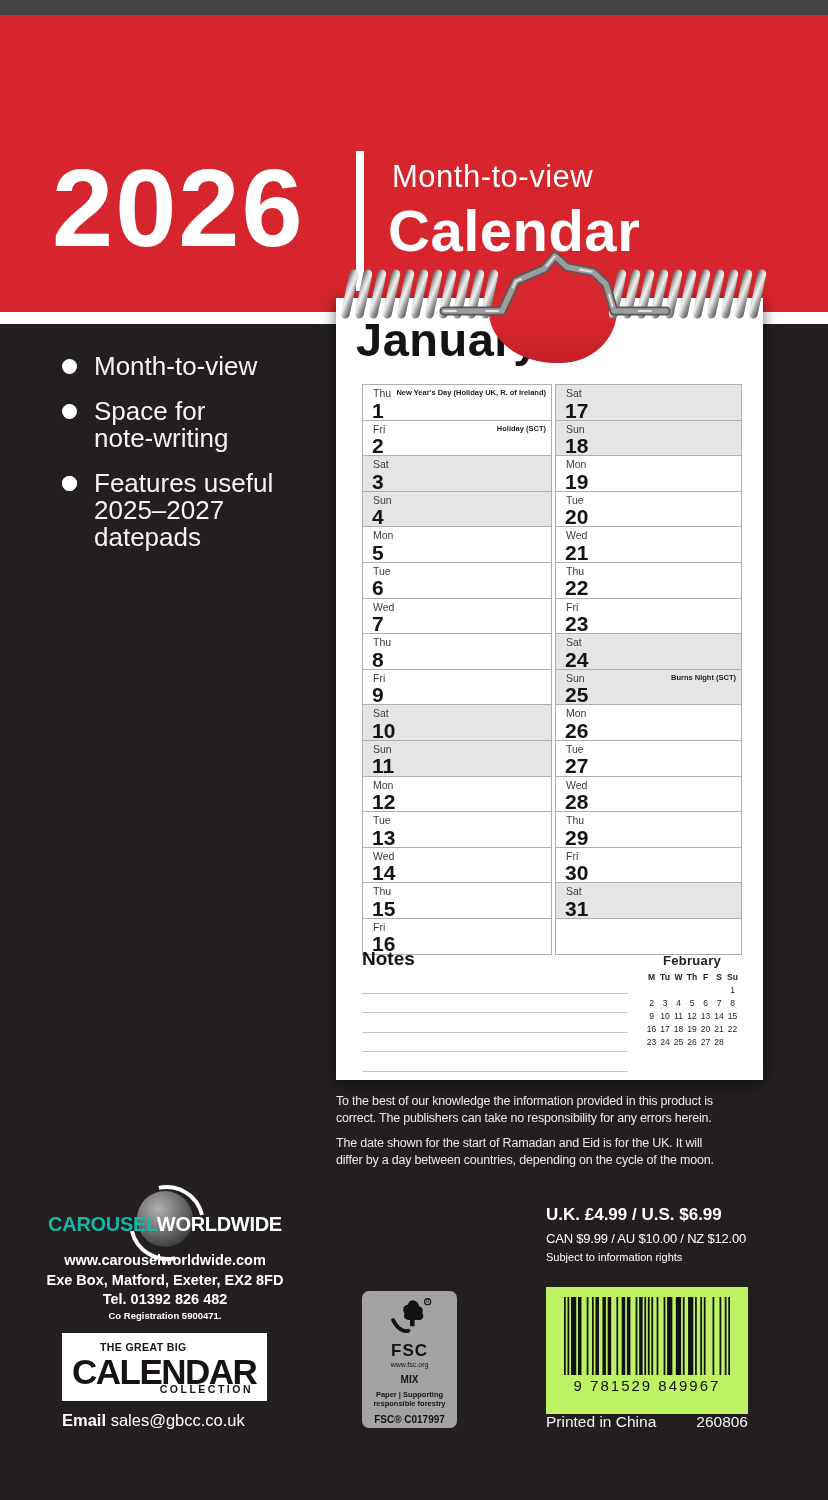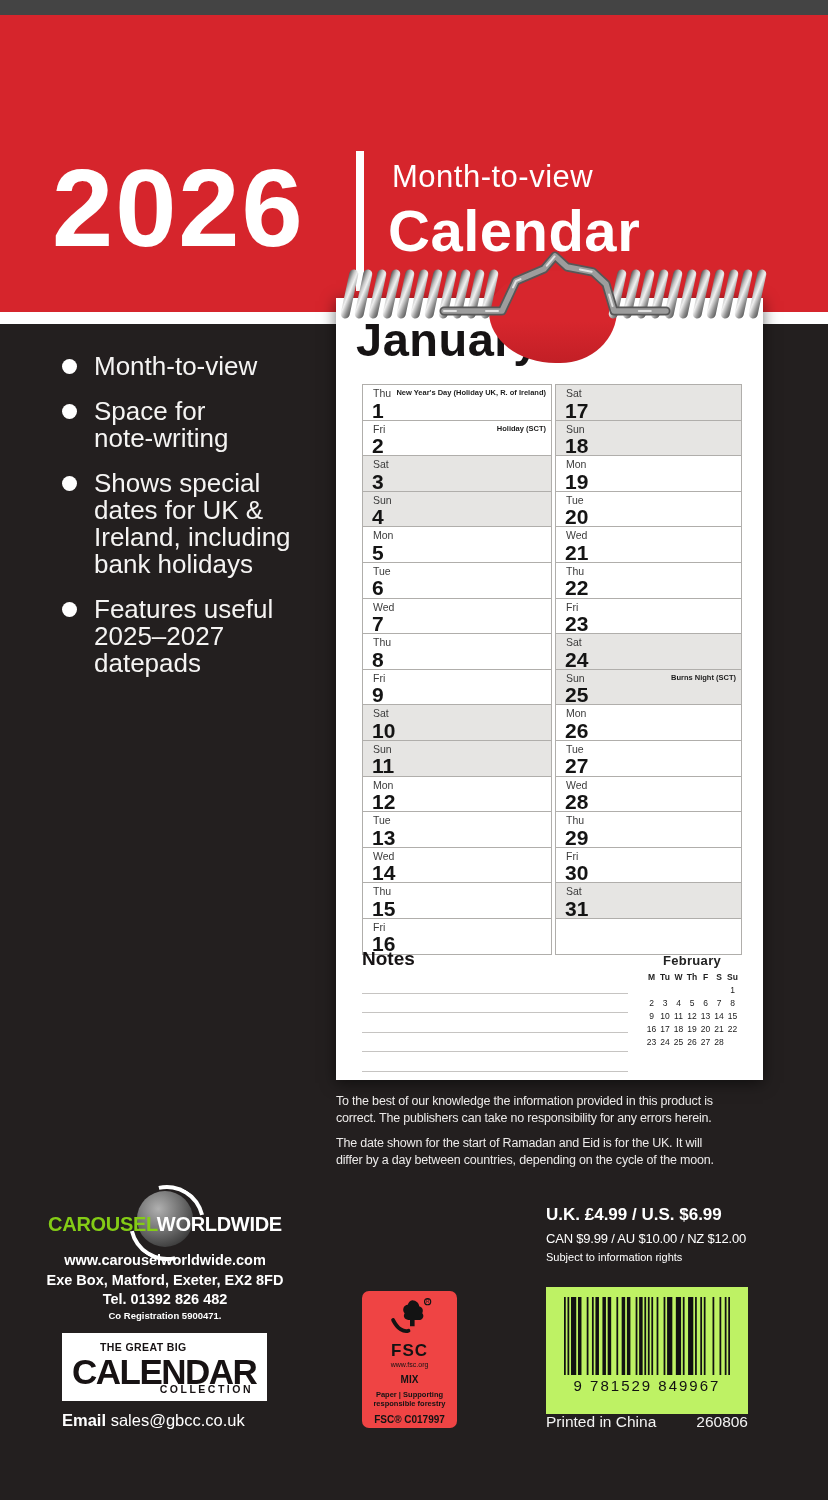--- a/index.html
+++ b/index.html
@@ -56,38 +56,38 @@
   
   .publisher{position:absolute;left:40px;top:1178px;width:250px;text-align:center;color:#fff;z-index:2;}
   .logo-wrap{position:relative;height:58px;}
   .globe{position:absolute;left:50%;top:-2px;transform:translateX(-50%);width:56px;height:56px;border-radius:50%;
     background:radial-gradient(circle at 38% 32%,#b0b0b0,#6f6f6f 45%,#3c3c3c 78%,#2a2a2a);}
   .globe::before{content:"";position:absolute;left:-8px;top:-6px;width:68px;height:68px;border-radius:50%;
     border:4px solid transparent;border-top-color:#fff;transform:rotate(32deg);}
   .globe::after{content:"";position:absolute;left:-8px;top:-6px;width:68px;height:68px;border-radius:50%;
     border:4px solid transparent;border-top-color:#fff;transform:rotate(212deg);}
   .logo-text{position:absolute;left:0;top:20px;width:100%;font-size:20px;font-weight:700;letter-spacing:-0.3px;white-space:nowrap;}
-  .logo-text .red{color:#84cc16;}
+  .logo-text .red{color:#14b8a6;}
   .pub-line{font-size:14.5px;line-height:19.5px;font-weight:700;}
   .pub-small{font-size:9.5px;line-height:12px;font-weight:700;}
   .pub-small.first{margin-top:5px;}
   
   .gbcc-box{position:absolute;left:62px;top:1318px;width:205px;height:68px;background:#fff;color:#171213;z-index:2;}
   .gbcc-1{position:absolute;left:38px;top:8px;font-size:10.5px;font-weight:700;letter-spacing:0.4px;}
   .gbcc-2{position:absolute;left:10px;top:19px;font-size:35px;font-weight:700;letter-spacing:-1.5px;}
   .gbcc-3{position:absolute;right:14px;bottom:6px;font-size:10.5px;font-weight:700;letter-spacing:2.5px;}
   .email-line{position:absolute;left:62px;top:1396px;font-size:16.5px;color:#fff;z-index:2;}
   .email-line .b{font-weight:700;}
   
   .pricing{position:absolute;left:546px;top:1190px;color:#fff;z-index:2;}
   .price-1{font-size:17px;font-weight:700;}
   .price-2{font-size:13px;margin-top:6px;letter-spacing:-0.2px;}
   .price-3{font-size:11px;margin-top:5px;}
   
-  .fsc-box{position:absolute;left:362px;top:1276px;width:95px;height:137px;background:#ef4444;border-radius:7px;
+  .fsc-box{position:absolute;left:362px;top:1276px;width:95px;height:137px;background:#a3a3a3;border-radius:7px;
     color:#131313;text-align:center;z-index:2;}
   .fsc-name{font-size:17px;font-weight:700;letter-spacing:1px;line-height:1;margin-top:1px;}
   .fsc-url{font-size:7px;margin-top:2px;}
   .fsc-mix{font-size:10px;font-weight:700;margin-top:6px;}
   .fsc-desc{font-size:7.5px;font-weight:700;line-height:9px;margin-top:5px;}
   .fsc-cert{font-size:10px;font-weight:700;margin-top:6px;}
   
   .barcode-box{position:absolute;left:546px;top:1272px;width:202px;height:127px;background:#bef264;z-index:2;}
   .bars{position:absolute;left:18px;top:10px;width:166px;height:78px;}
   .barcode-digits{position:absolute;left:0;top:90px;width:100%;text-align:center;font-size:15px;
@@ -107,24 +107,21 @@
   <div class="white-strip"></div>
   <div class="year">2026</div>
   <div class="hdr-divider"></div>
   <div class="hdr-sub">Month-to-view</div>
   <div class="hdr-title">Calendar</div>
 
   <ul class="features">
     <li><span class="dot"></span><span>Month-to-view</span></li>
     <li><span class="dot"></span><span>Space for
 note-writing</span></li>
-    <li><span class="dot"></span><span>Shows special
-dates for UK &amp;
-Ireland, including
-bank holidays</span></li>
+    <li><span class="dot"></span></li>
     <li><span class="dot"></span><span>Features useful
 2025–2027
 datepads</span></li>
   </ul>
 
   <div class="cal-page">
     <div class="cal-month">January</div>
     <div class="cal-grid" id="cal-grid">
         <div class="cal-row">
           <div class="cal-cell lft">

